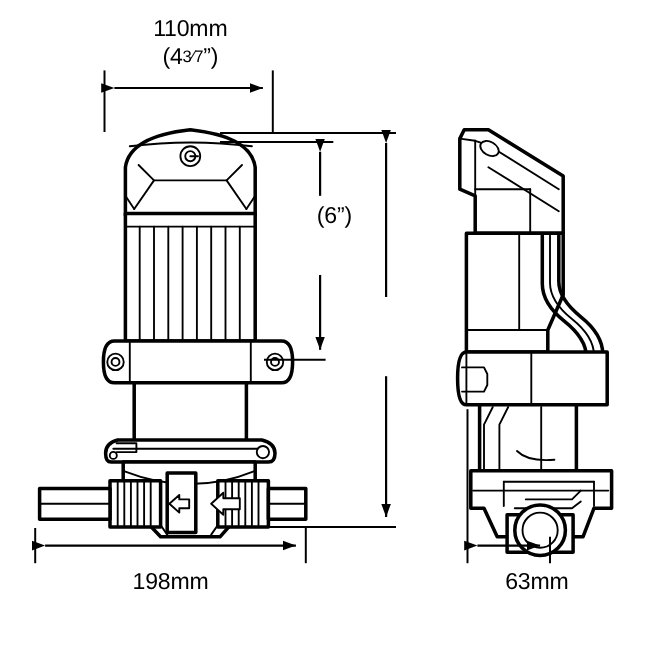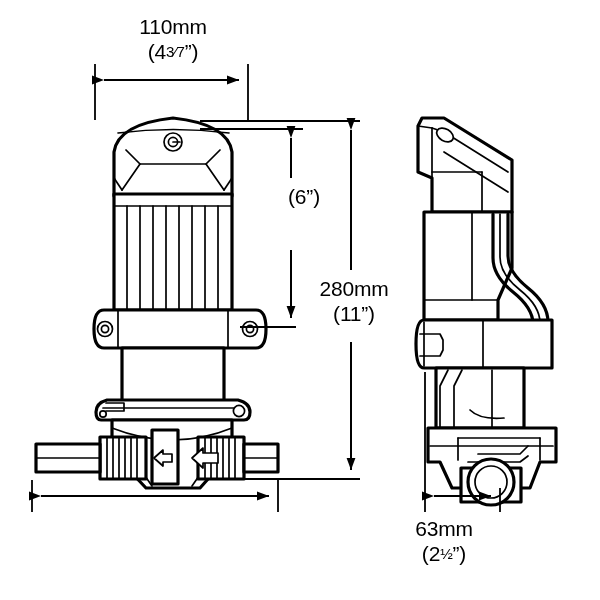--- a/index.html
+++ b/index.html
@@ -51,21 +51,21 @@
   }
   .dim-text .l2 { display: block; }
   .frac {
     font-size: 0.72em;
     vertical-align: 0.12em;
   }
   #dim-110 { left: 78px;  top: 14px;  width: 190px; }
   #dim-156 { left: 248px; top: 184px; width: 112px; }
   #dim-280 { left: 298px; top: 276px; width: 112px; }
   #dim-198 { left: 90px;  top: 516px; width: 130px; }
-  #dim-63  { left: 384px; top: 516px; width: 120px; }
+  #dim-63  { left: 428px; top: 516px; width: 120px; }
 </style>
 </head>
 <body>
 
 <div id="drawing-root">
 
   <svg class="sheet" viewBox="0 0 600 600">
 
     <defs>
       <marker id="ar-r" markerWidth="13" markerHeight="10" refX="12" refY="5" orient="auto" markerUnits="userSpaceOnUse">
@@ -272,26 +272,22 @@
 
   <div class="dim-text" id="dim-110">
     <span>110mm</span>
     <span class="l2"><span>(4</span><span class="frac">3⁄7</span><span>”)</span></span>
   </div>
 
   <div class="dim-text" id="dim-156">
     <span class="l2"><span>(6</span><span class="frac"></span><span>”)</span></span>
   </div>
 
-  <div class="dim-text" id="dim-280">
-    <span>280mm</span>
-    <span class="l2"><span>(11</span><span class="frac"></span><span>”)</span></span>
-  </div>
 
   <div class="dim-text" id="dim-198">
+    <span>198mm</span>
   </div>
 
   <div class="dim-text" id="dim-63">
     <span>63mm</span>
-    <span class="l2"><span>(2</span><span class="frac">½</span><span>”)</span></span>
   </div>
 
 </div>
 
 </body></html>

